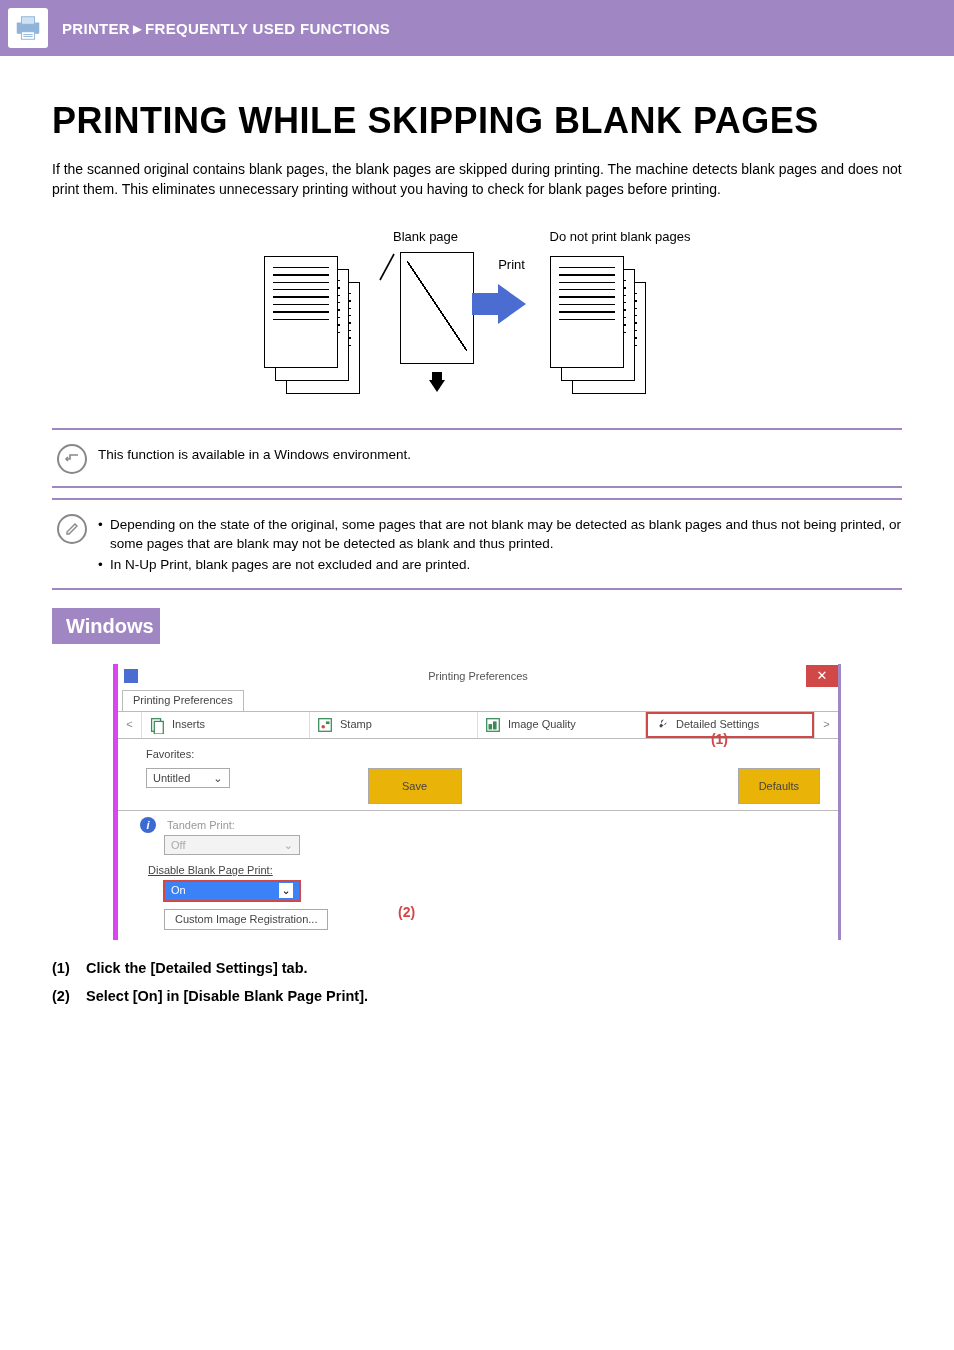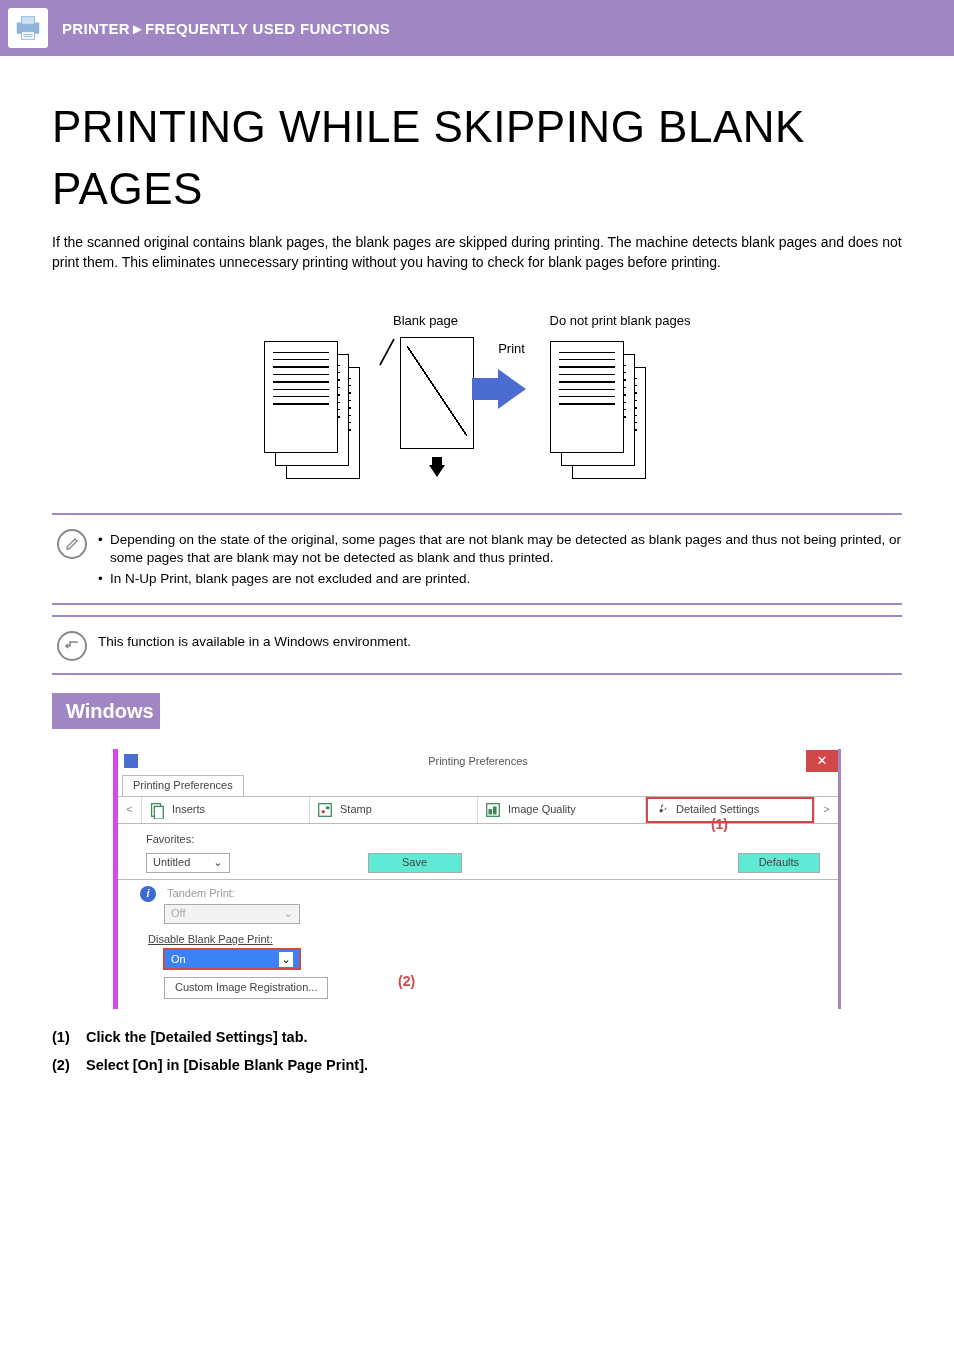--- a/index.html
+++ b/index.html
@@ -35,27 +35,27 @@
     font-weight: bold;
     font-size: 15px;
     letter-spacing: 0.3px;
   }
 
   .content {
     padding: 0 52px 40px 52px;
   }
 
   .page-title {
-    font-size: 44px;
-    font-weight: normal;
+    font-size: 36px;
+    font-weight: bold;
     letter-spacing: 0.5px;
     margin-bottom: 14px;
   }
 
-  .intro { font-size: 14px; margin-bottom: 40px; }
+  .intro { font-size: 14px; margin-bottom: 28px; }
 
   
   .diagram {
     display: flex;
     justify-content: center;
     align-items: flex-start;
     gap: 24px;
     margin: 10px 0 36px 0;
   }
   .stack {
@@ -255,22 +255,22 @@
     display:flex;align-items:center;justify-content:space-between;
     border:1px solid #aaa;
     height:20px;
     padding:0 6px;
     background:#fff;
   }
   .dd.sel{ outline:2px solid #d04848; outline-offset:-1px; background:#3b82f6; color:#fff;}
   .btn {
     border:1px solid #aaa;
     padding:2px 20px;
-    background:#5eead4;
-    height:20px;
+    background:#eab308;
+    height:36px;
     display:inline-flex;align-items:center;justify-content:center;
   }
 
   .panel-row{ display:flex; padding:4px 18px 6px 28px; gap:138px;}
 
   .lower-panel{
     border-top:1px solid #bbb;
     padding:6px 18px 10px 22px;
     position:relative;
   }
@@ -423,41 +423,41 @@
               <div></div>
             </div>
           </div>
       </div>
     </div>
   </div>
 
   <div class="note-block">
     <div class="note-icon">
       <div class="note-icon-circle">
-          <svg width="16" height="16" viewBox="0 0 16 16">
-            <path d="M3 13 L5 13 L13 5 L11 3 L3 11 Z" fill="none" stroke="#888" stroke-width="1.4"></path>
-          </svg>
-        </div>
-    </div>
-    <div class="note-body">
-      <div class="bullet">Depending on the state of the original, some pages that are not blank may be detected as blank pages and thus not being printed, or some pages that are blank may not be detected as blank and thus printed.</div>
-      <div class="bullet">In N-Up Print, blank pages are not excluded and are printed.</div>
-    </div>
-  </div>
-
-  <div class="note-block">
-    <div class="note-icon">
-      <div class="note-icon-circle">
           <svg width="16" height="12" viewBox="0 0 16 12">
             <path d="M14 2 L6 2 L6 6 L2 6" fill="none" stroke="#888" stroke-width="1.6"></path>
             <path d="M4 4 L2 6 L4 8" fill="none" stroke="#888" stroke-width="1.6"></path>
           </svg>
         </div>
     </div>
     <div class="note-body">This function is available in a Windows environment.</div>
+  </div>
+
+  <div class="note-block">
+    <div class="note-icon">
+      <div class="note-icon-circle">
+          <svg width="16" height="16" viewBox="0 0 16 16">
+            <path d="M3 13 L5 13 L13 5 L11 3 L3 11 Z" fill="none" stroke="#888" stroke-width="1.4"></path>
+          </svg>
+        </div>
+    </div>
+    <div class="note-body">
+      <div class="bullet">Depending on the state of the original, some pages that are not blank may be detected as blank pages and thus not being printed, or some pages that are blank may not be detected as blank and thus printed.</div>
+      <div class="bullet">In N-Up Print, blank pages are not excluded and are printed.</div>
+    </div>
   </div>
 
   <div class="windows-heading">Windows</div>
 
   <div class="dialog">
     <div class="titlebar">
       <div class="titlebar-icon"></div>
       <div class="titlebar-title">Printing Preferences</div>
       <div class="titlebar-close">✕</div>
     </div>

